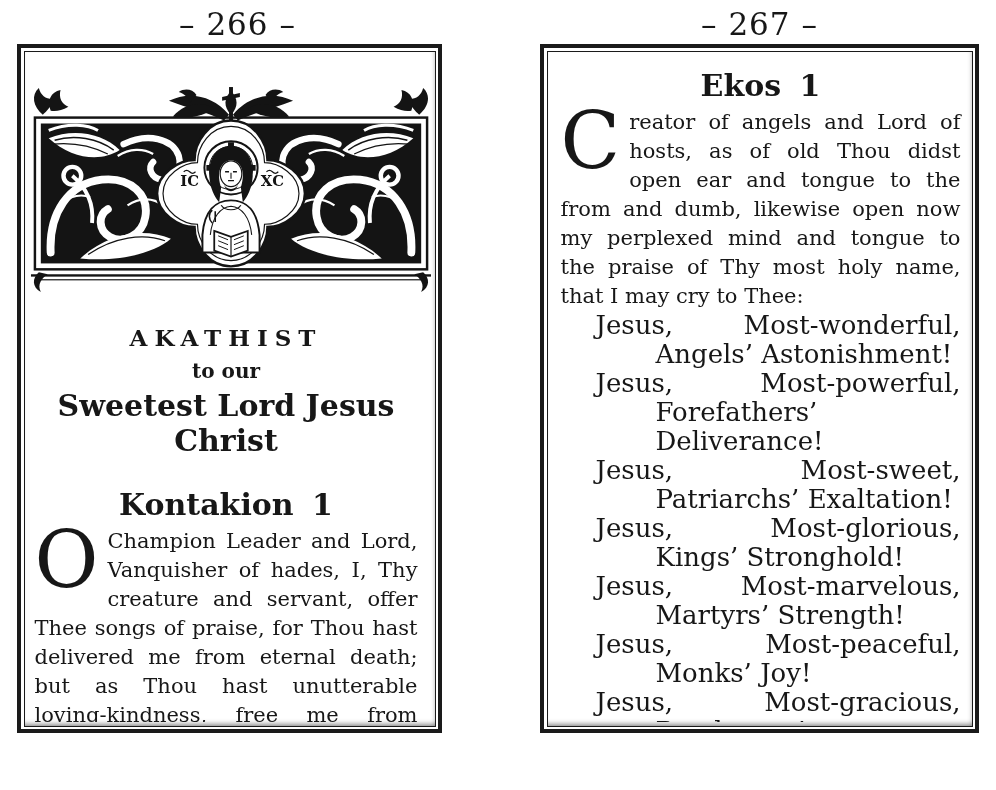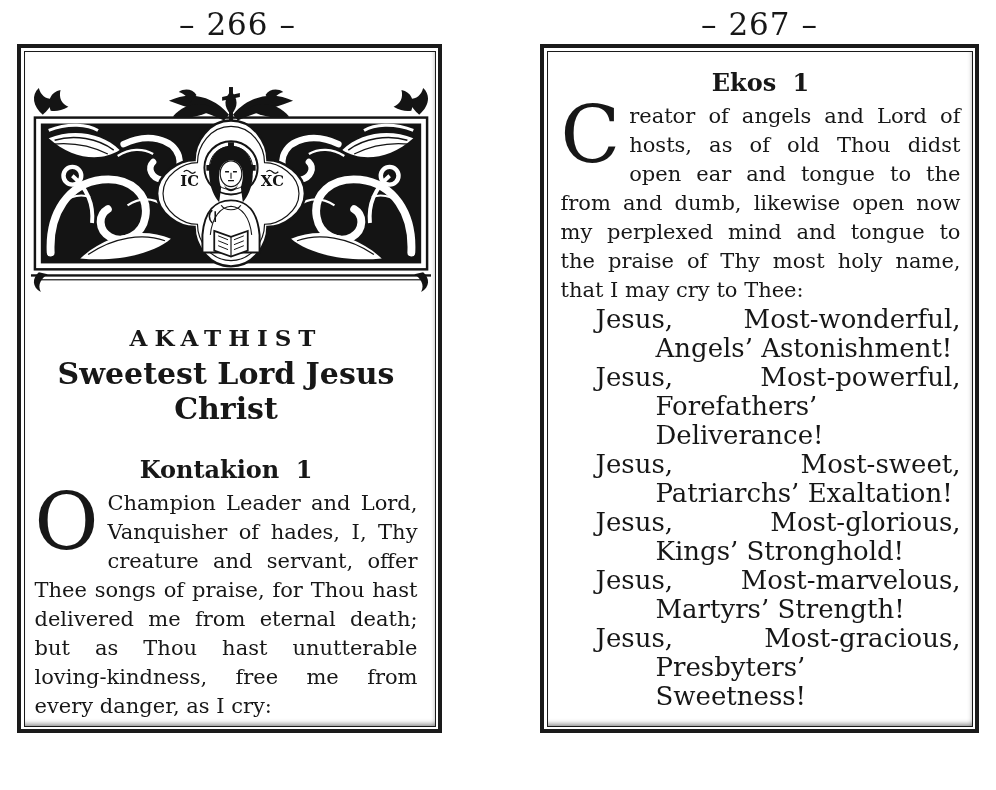--- a/index.html
+++ b/index.html
@@ -26,21 +26,21 @@
   .ornament{display:block;margin:29px auto 0;width:404px;height:212px;}
 
   .textcol{margin:0 13px 0 6px;}
   .textcol--right{margin:0 7px 0 9px;}
 
   .title-block{text-align:center;margin-top:27px;}
   .title-main{font-size:23px;font-weight:bold;letter-spacing:7px;}
   .title-sub{font-size:20px;font-weight:bold;margin-top:8px;}
   .title-sub2{font-size:30px;font-weight:bold;margin-top:5px;}
 
-  .section-heading{font-size:24px;font-weight:bold;text-align:center;word-spacing:8px;}
+  .section-heading{font-size:30px;font-weight:bold;text-align:center;word-spacing:8px;}
   .section-heading--left{margin-top:29px;}
   .section-heading--right{margin-top:12px;}
 
   .para{font-size:21px;line-height:29px;text-align:justify;margin-top:5px;}
   .dropcap{
     float:left;font-size:78px;line-height:58px;height:57px;
     margin:4px 9px 0 0;font-weight:normal;
   }
   .refrain{font-size:21px;line-height:29px;padding-left:26px;}
 
@@ -135,20 +135,21 @@
           <rect x="8" y="197" width="394" height="1.2" fill="#141414"></rect>
           <g fill="#141414">
             <path d="M10,190 C3,196 3,205 12,210 C8,202 13,196 19,192 Z"></path>
             <path d="M400,190 C407,196 407,205 398,210 C402,202 397,196 391,192 Z"></path>
           </g>
         </svg>
 
         <div class="textcol">
           <div class="title-block">
             <div class="title-main">AKATHIST</div>
+            <div class="title-sub">to our</div>
             <div class="title-sub2">Sweetest Lord Jesus Christ</div>
           </div>
 
           <div class="section-heading section-heading--left">Kontakion 1</div>
 
           <div class="para">
             <span class="dropcap">O</span><span>Champion Leader and Lord, Vanquisher of hades, I, Thy crea­ture and servant, offer Thee songs of praise, for Thou hast delivered me from eternal death; but as Thou hast unutterable loving-kindness, free me from every danger, as I cry:</span>
           </div>
 
           <div class="refrain">Jesus, Son of God, have mercy on me!</div>
@@ -175,20 +176,21 @@
 
               <div class="inv">Jesus, Most-powerful, Forefathers’ Deliverance!</div>
 
               <div class="inv">Jesus, Most-sweet, Patriarchs’ Exal­tation!</div>
 
               <div class="inv">Jesus, Most-glorious, Kings’ Strong­hold!</div>
 
 
               <div class="inv">Jesus, Most-marvelous, Martyrs’ Strength!</div>
 
+              <div class="inv">Jesus, Most-peaceful, Monks’ Joy!</div>
 
               <div class="inv">Jesus, Most-gracious, Presbyters’ Sweetness!</div>
             </div>
 
         </div>
       </div>
     </div>
   </div>
 
 </div>

